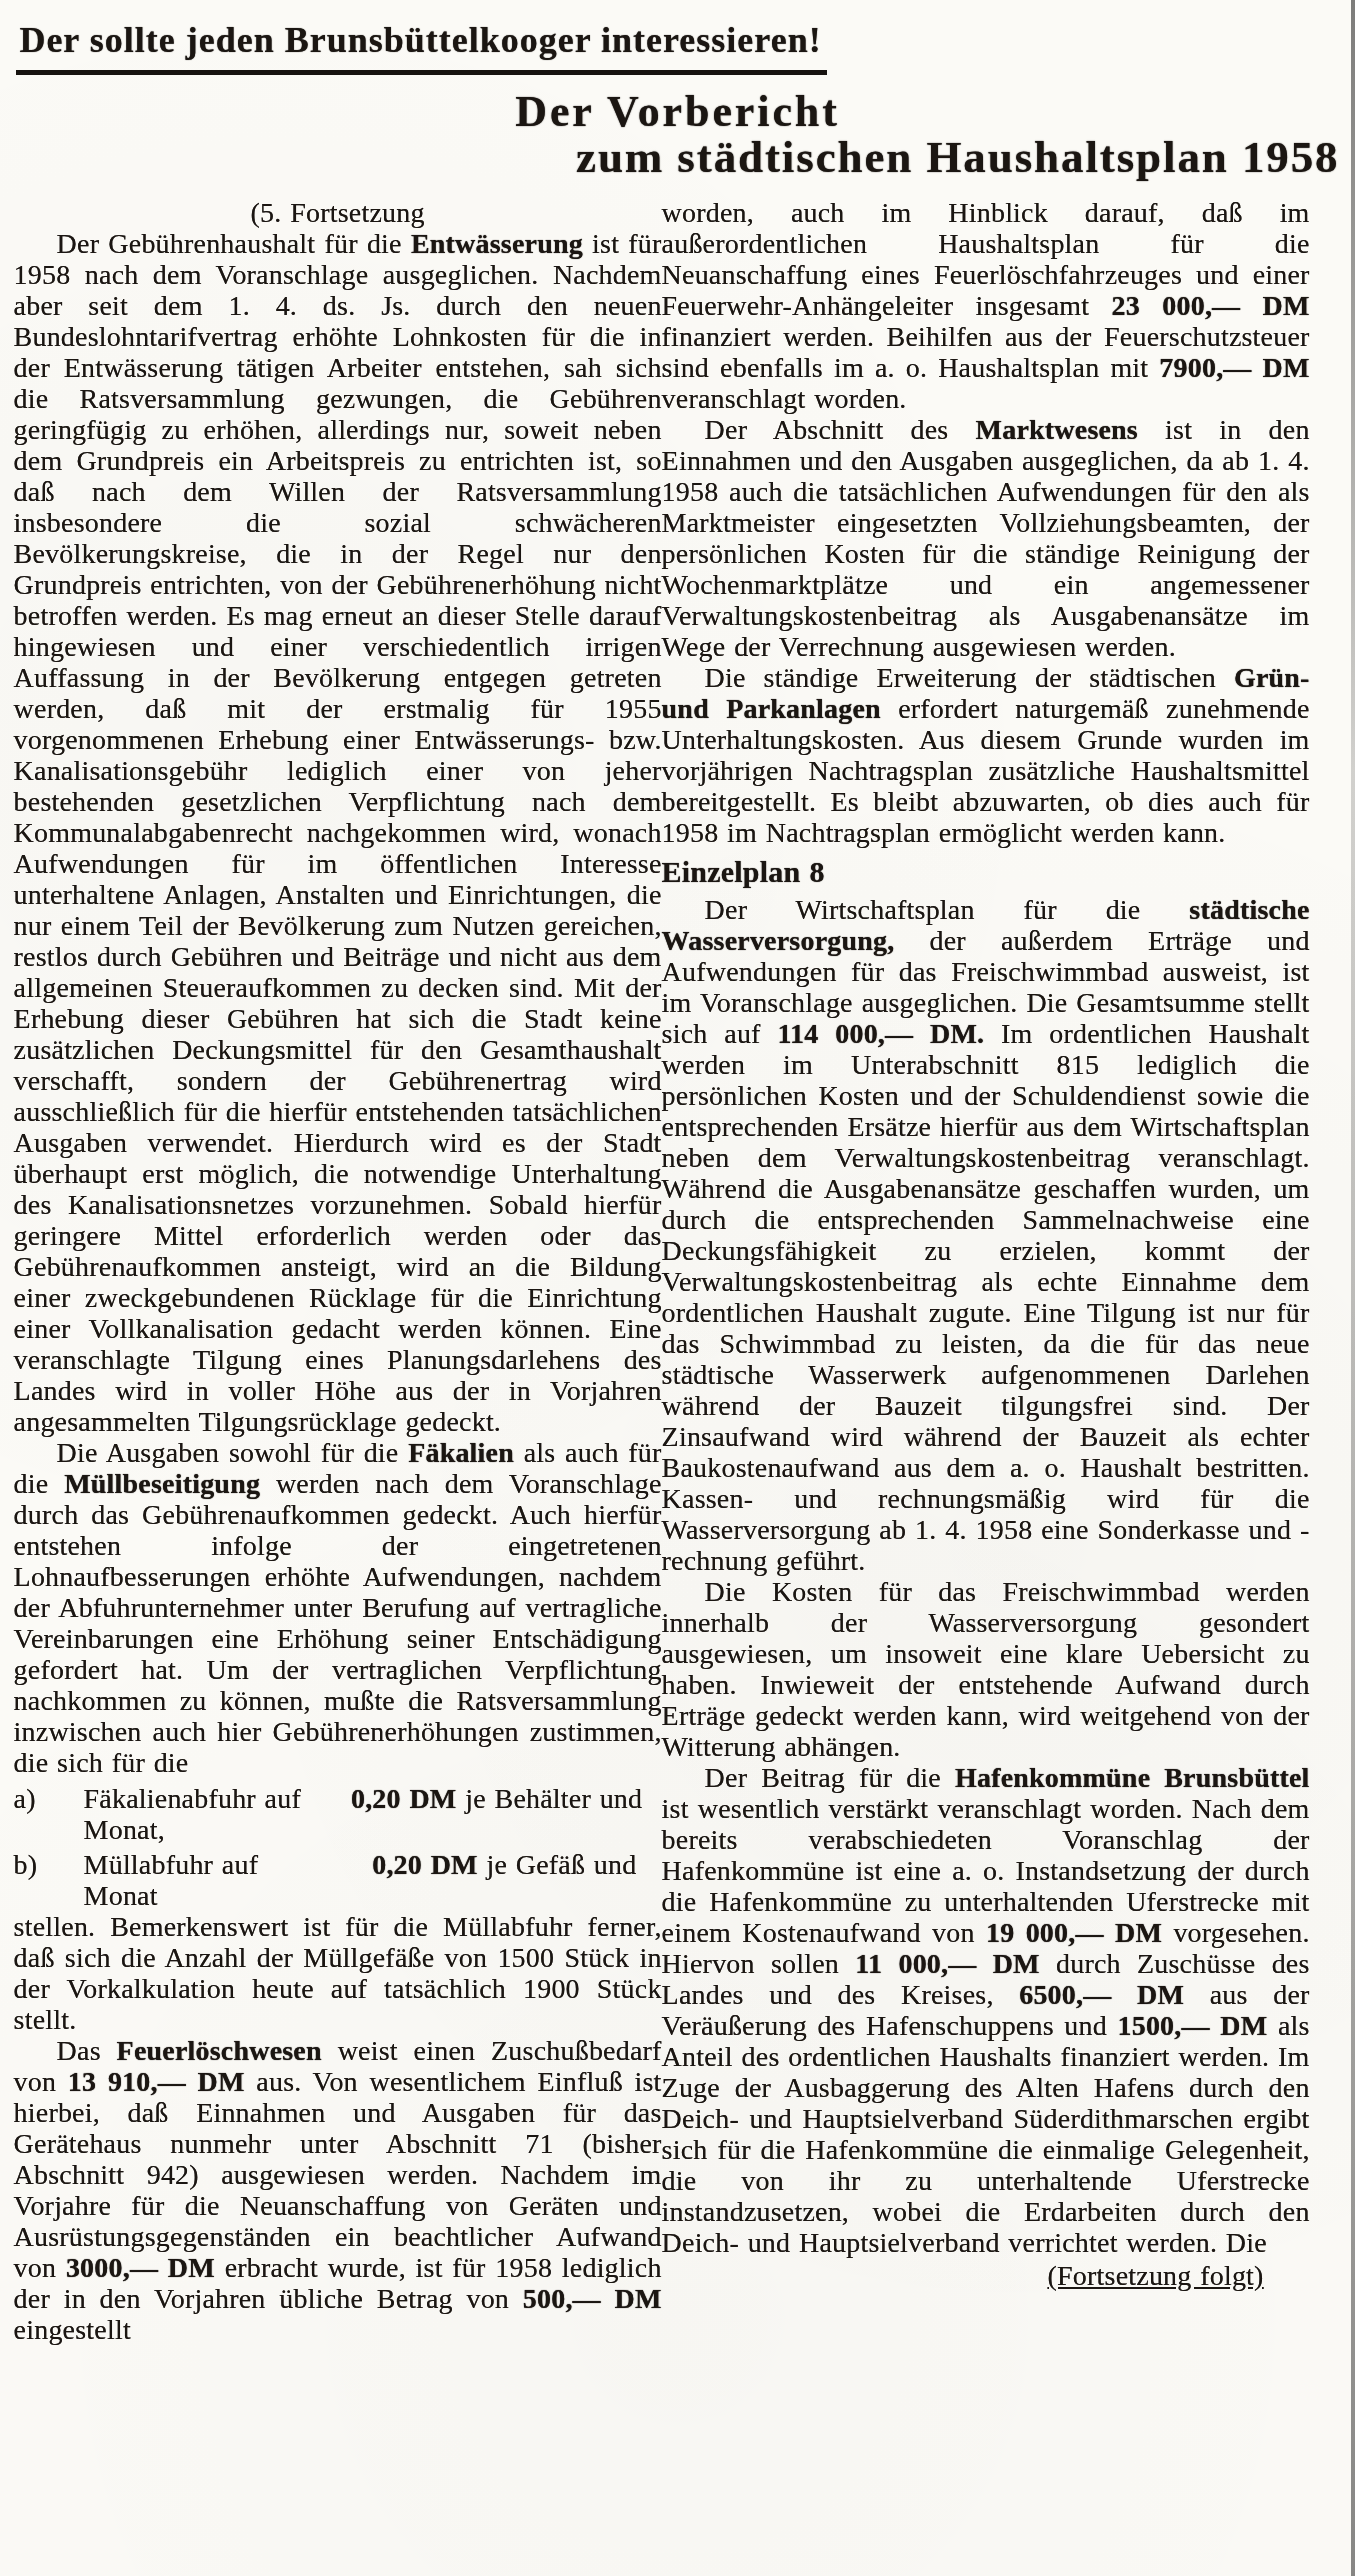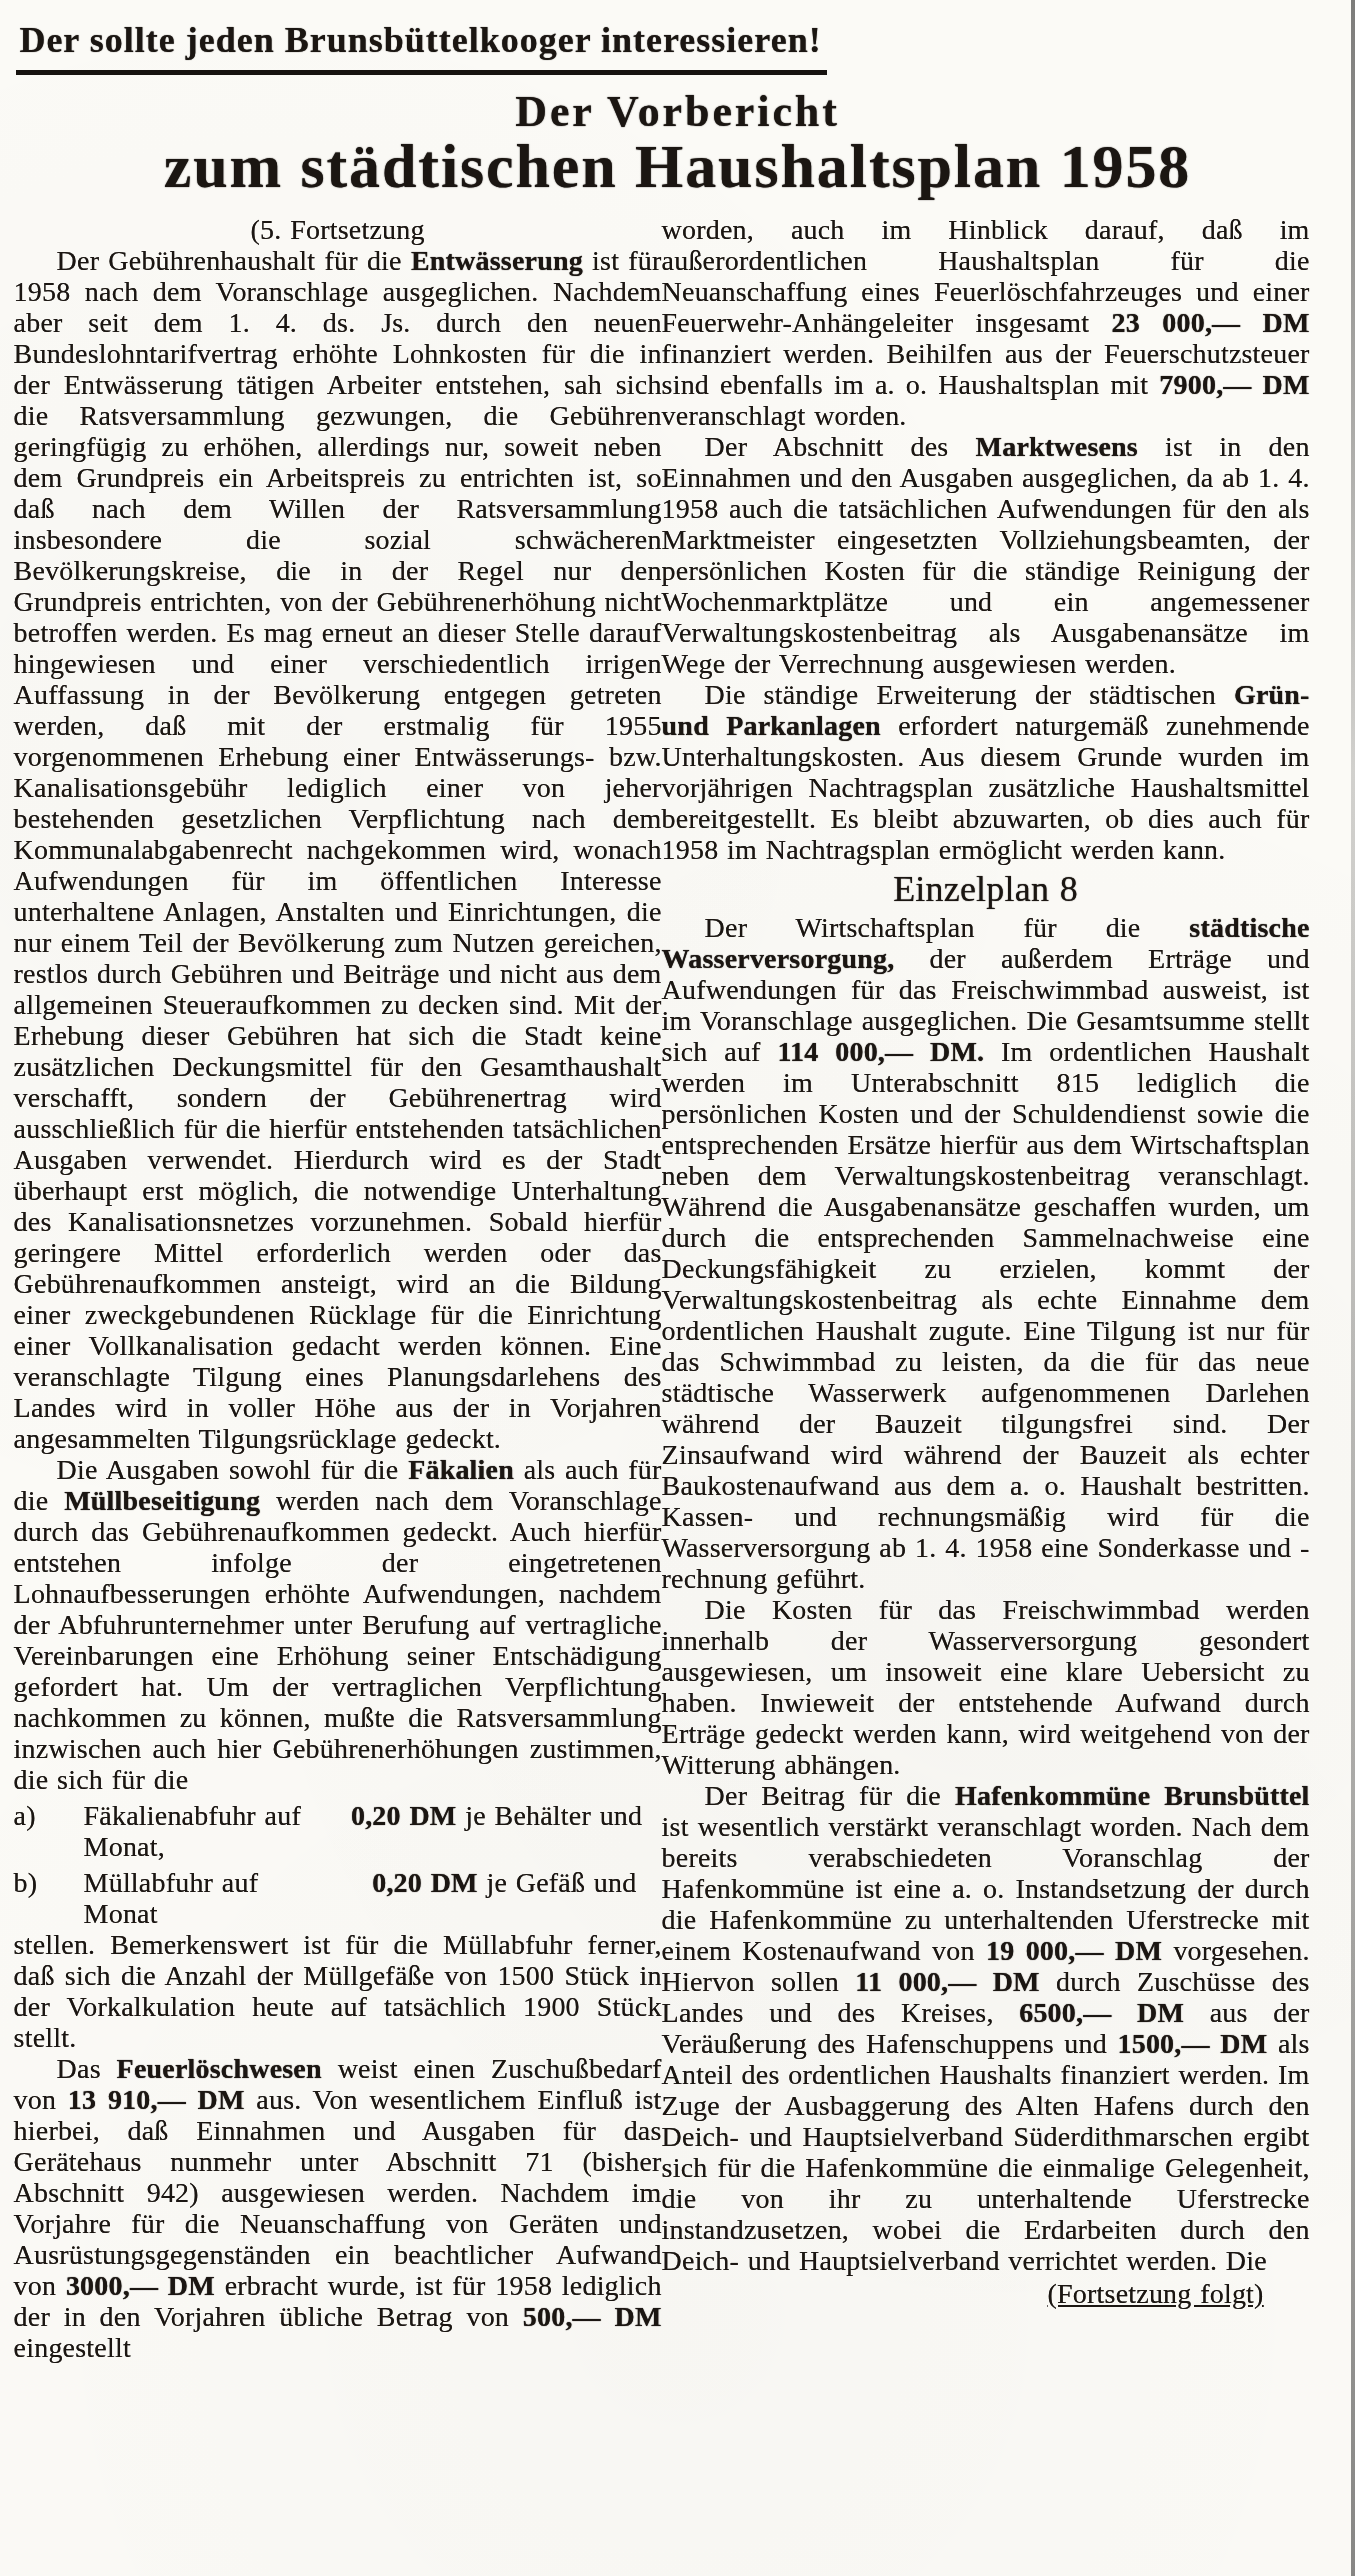--- a/index.html
+++ b/index.html
@@ -30,39 +30,39 @@
     white-space:nowrap;
   }
   .headline{
     margin:13.6px 0 9.7px 0;
     text-align:center;
     font-weight:bold;
     line-height:1.04;
     text-shadow:0 0 1.2px rgba(23,19,16,.9);
   }
   .headline .l1{font-size:44px;letter-spacing:2.9px;}
-  .headline .l2{font-size:62px;letter-spacing:1.9px;}
+  .headline .l2{font-size:45px;letter-spacing:1.9px;text-align:right;}
   .columns{
     display:flex;
     padding:5.8px 13.6px 0 13.6px;
   }
   .col{
     width:648px;
     font-size:28px;
     line-height:31px;
     text-align:justify;
     letter-spacing:0.2px;
     word-spacing:1.5px;
     text-shadow:0 0 0.6px rgba(23,19,16,.75);
   }
   .col p{margin:0;}
   .col p.indent{text-indent:43px;}
   .col p.center{text-align:center;text-indent:0;}
   .col p.heading{
-    text-align:center;font-weight:normal;font-size:36px;
+    text-align:left;font-weight:bold;font-size:30px;
     margin:8.7px 0 6.8px 0;text-indent:0;
     text-shadow:0 0 1px rgba(23,19,16,.9);
   }
   .col p.hang{
     padding-left:70px;text-indent:-70px;
     text-align:left;
     margin:4.8px 0 0 0;
   }
   .col p.hang .marker{display:inline-block;width:70px;text-indent:0;}
   .col p.right{text-align:right;padding-right:46px;text-indent:0;margin-top:1.9px;text-decoration:underline;}

